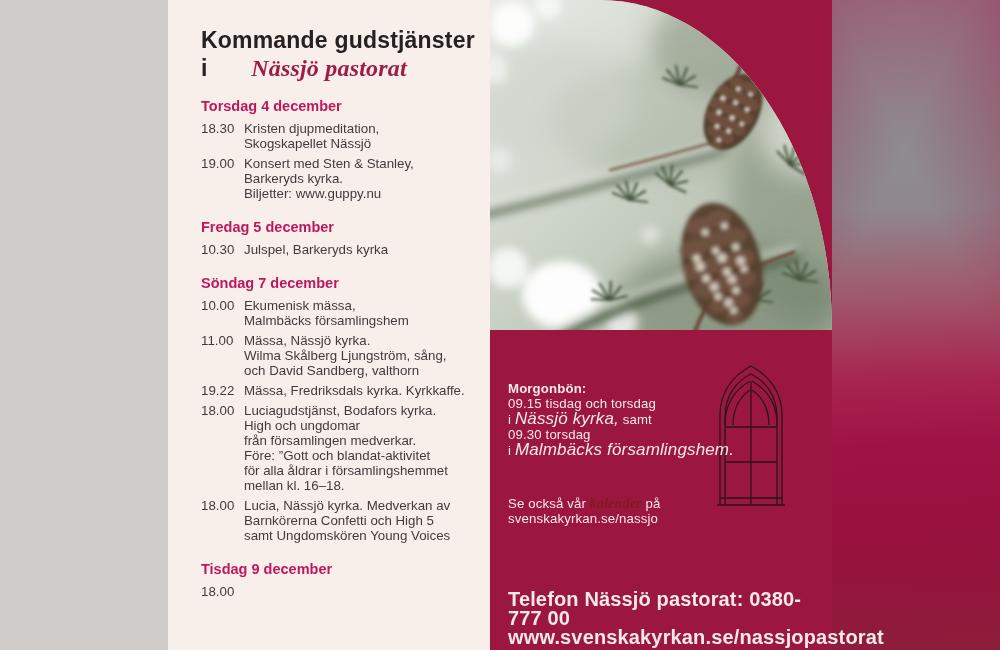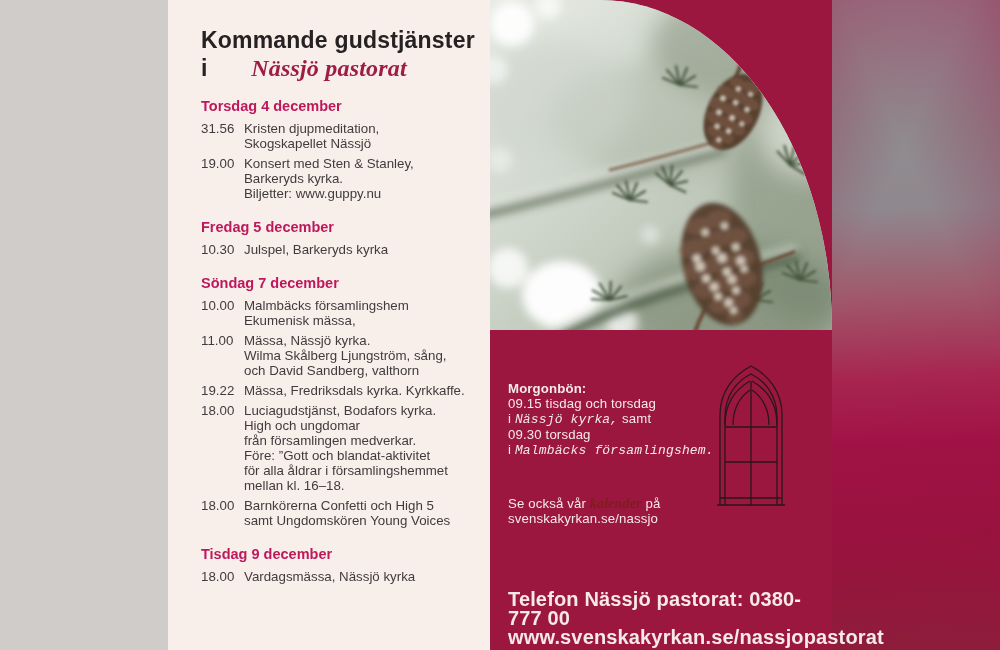--- a/index.html
+++ b/index.html
@@ -29,21 +29,21 @@
          font-weight:600;color:#9e1d43;font-size:24px;margin-left:37px;}
   .schedule{margin-top:16px;}
   .day{margin-bottom:18px;}
   .day h3{margin:0 0 7px 0;font-size:14.5px;line-height:16px;font-weight:700;color:#be185d;}
   .event{display:grid;grid-template-columns:43px 1fr;margin-bottom:5px;
          font-size:13.3px;line-height:15px;}
   .event .time{font-weight:400;}
   
   .rblock{position:absolute;color:#f6e9e8;font-size:13.2px;line-height:15px;letter-spacing:.15px;}
   .rblock .bold{font-weight:700;}
-  .serif-it{font-family:Liberation Mono, monospace;font-style:italic;font-size:13px;margin-top:40px;}
+  .serif-it{font-family:Liberation Sans, sans-serif;font-style:italic;font-size:17px;margin-top:40px;}
   .morgonbon{left:340px;top:381px;width:270px;}
   .kalender{left:340px;top:496px;width:270px;}
   .kalender .hl{font-family:"Liberation Serif",serif;font-style:italic;font-weight:700;
         color:#7f1d1d;font-size:14px;}
   .contact{left:340px;top:590px;width:300px;font-weight:700;font-size:20px;line-height:19px;}
   .window-icon{position:absolute;left:544px;top:361px;width:78px;height:146px;}
 </style>
 </head>
 <body>
 
@@ -181,21 +181,21 @@
         <div><span>i </span><span class="pastorat">Nässjö pastorat</span></div>
       </div>
 
       <div class="schedule">
 
           <section class="day">
             <h3>Torsdag 4 december</h3>
             <div class="events">
 
                 <div class="event">
-                  <div class="time">31.56</div>
+                  <div class="time">18.30</div>
                   <div class="desc">
                   <div>Kristen djupmeditation,</div>
                   <div>Skogskapellet Nässjö</div>
                 </div>
                 </div>
 
                 <div class="event">
                   <div class="time">19.00</div>
                   <div class="desc">
                   <div>Konsert med Sten &amp; Stanley,</div>
@@ -219,22 +219,22 @@
               </div>
           </section>
 
           <section class="day">
             <h3>Söndag 7 december</h3>
             <div class="events">
 
                 <div class="event">
                   <div class="time">10.00</div>
                   <div class="desc">
+                  <div>Ekumenisk mässa,</div>
                   <div>Malmbäcks församlingshem</div>
-                  <div>Ekumenisk mässa,</div>
                 </div>
                 </div>
 
                 <div class="event">
                   <div class="time">11.00</div>
                   <div class="desc">
                   <div>Mässa, Nässjö kyrka.</div>
                   <div>Wilma Skålberg Ljungström, sång,</div>
                   <div>och David Sandberg, valthorn</div>
                 </div>
@@ -255,36 +255,34 @@
                   <div>från församlingen medverkar.</div>
                   <div>Före: ”Gott och blandat-aktivitet</div>
                   <div>för alla åldrar i församlingshemmet</div>
                   <div>mellan kl. 16–18.</div>
                 </div>
                 </div>
 
                 <div class="event">
                   <div class="time">18.00</div>
                   <div class="desc">
+                  <div>Lucia, Nässjö kyrka. Medverkan av</div>
                   <div>Barnkörerna Confetti och High 5</div>
                   <div>samt Ungdomskören Young Voices</div>
                 </div>
                 </div>
               </div>
           </section>
 
           <section class="day">
             <h3>Tisdag 9 december</h3>
             <div class="events">
 
                 <div class="event">
                   <div class="time">18.00</div>
-                  <div class="desc">
-                  <div>Vardagsmässa, Nässjö kyrka</div>
-                </div>
                 </div>
               </div>
           </section>
         </div>
     </div>
 
     <svg class="window-icon" viewBox="0 0 78 146" fill="none" stroke="#2a161d" stroke-width="1.3">
       <path d="M8 144 L8 54 C8 30 22 14 39 5 C56 14 70 30 70 54 L70 144"></path>
       <path d="M13 144 L13 56 C13 34 25 20 39 13 C53 20 65 34 65 56 L65 144"></path>
       <path d="M13 64 C13 42 24 28 38 20"></path>

